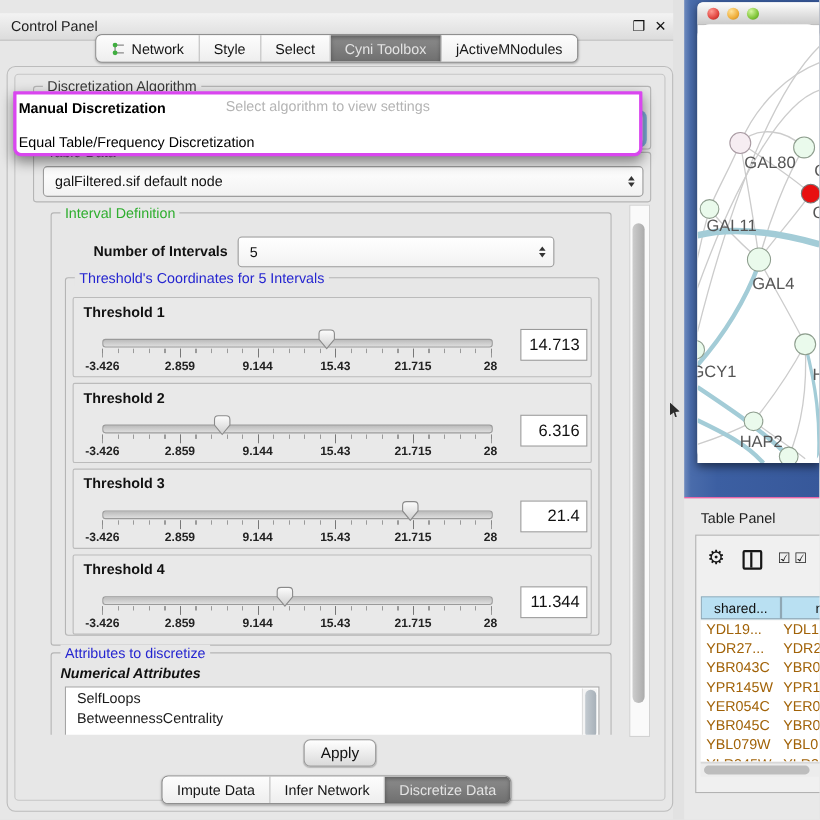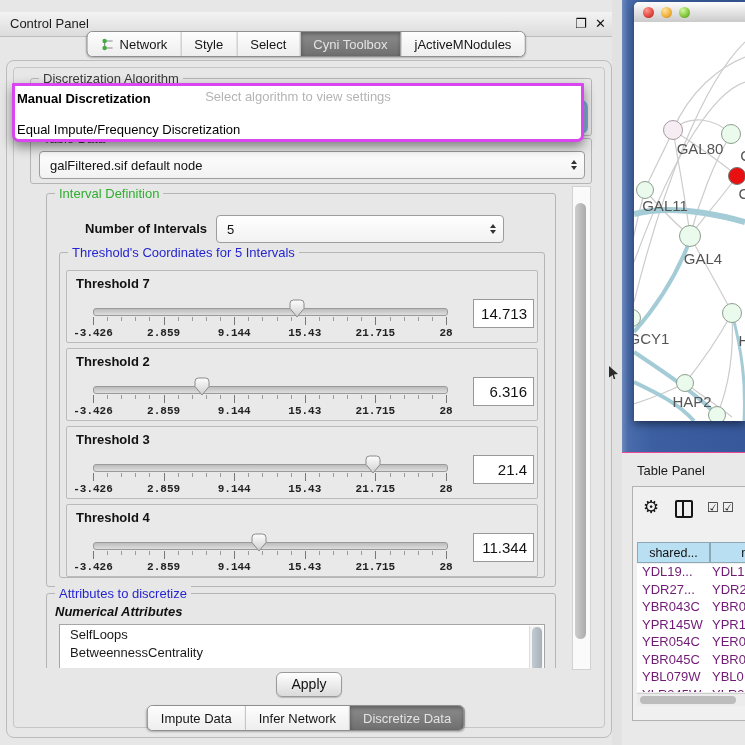--- a/index.html
+++ b/index.html
@@ -57,21 +57,21 @@
   #viewport{left:30px;top:186px;width:540px;height:482px;overflow:hidden;}
   #iv-group{left:16px;top:7px;width:508px;height:392px;}
   .green{color:#2fae2f;} .blue{color:#2525d0;}
   #noi-label{left:38px;top:27px;font-size:13px;font-weight:bold;color:#111;}
   #noi-combo{left:169px;top:21px;width:286px;height:26px;}
   #th-group{left:12px;top:58px;width:484px;height:324px;}
 
   .tbox{position:absolute;left:6px;width:470px;height:71px;background:#e9e9e9;border:1px solid #bbb;
         border-radius:2px;}
   .tbox .tlabel{position:absolute;left:9px;top:5px;font-size:13px;font-weight:bold;color:#111;}
-  .slider{position:absolute;left:24px;top:27px;width:357px;height:42px;font-family:Liberation Mono, monospace;}
+  .slider{position:absolute;left:24px;top:27px;width:357px;height:42px;}
   .groove{position:absolute;left:2px;top:10px;width:353px;height:6px;border:1px solid #9a9a9a;
           border-radius:3px;background:linear-gradient(#bcbcbc,#dedede);}
   .ticks{position:absolute;left:2px;top:19px;width:354px;height:9px;}
   .ticks .minor{position:absolute;left:0;top:0;width:354px;height:4px;
         background:repeating-linear-gradient(90deg,#9a9a9a 0 1px,transparent 1px 14.12px);}
   .ticks .major{position:absolute;left:0;top:0;width:354px;height:8px;
         background:repeating-linear-gradient(90deg,#777 0 1px,transparent 1px 70.6px);}
   .tlabels span{position:absolute;top:29px;transform:translateX(-50%);font-size:11px;font-weight:bold;color:#222;}
   .thumb{position:absolute;top:1px;transform:translateX(-50%);width:17px;height:19px;}
   .tvalue{position:absolute;left:406px;top:28px;width:53px;height:27px;background:#fff;border:1px solid #999;
@@ -100,37 +100,37 @@
   #network-window{left:622px;top:0;width:123px;height:452px;
       background:linear-gradient(90deg,#6d89bd 0,#4a6cab 6px,#3c5fa2 30px,#37589a 123px);}
   #net-frame{left:12px;top:2px;width:111px;height:419px;background:#fff;border-radius:5px 0 0 0;
              box-shadow:0 3px 8px rgba(0,0,0,.5);}
   #net-titlebar{left:0;top:0;width:111px;height:20px;background:linear-gradient(#fdfdfd,#cbcbcb);
                 border-bottom:1px solid #9a9a9a;border-radius:5px 0 0 0;}
   .tl{position:absolute;top:4.5px;width:11px;height:11px;border-radius:50%;}
   #tl-red{left:9px;background:radial-gradient(circle at 35% 30%,#ff9a92,#e0443e 60%,#9e1b14);}
   #tl-yellow{left:27px;background:radial-gradient(circle at 35% 30%,#ffe39a,#efad39 60%,#b97a12);}
   #tl-green{left:45px;background:radial-gradient(circle at 35% 30%,#d4f7a0,#7ec437 60%,#4c8a12);}
-  #net-canvas{left:0;top:20px;width:111px;height:399px;background:#fff;overflow:hidden;}
+  #net-canvas{left:0;top:20px;width:111px;height:399px;background:#fff;overflow:hidden;border-radius:11px;}
   .node{position:absolute;border-radius:50%;background:#eafaec;border:1.5px solid #8e9e8e;box-sizing:border-box;}
   .nlabel{position:absolute;font-size:15px;color:#555;white-space:nowrap;transform:translateX(-50%);}
 
   #table-panel{left:622px;top:452px;width:123px;height:293px;background:#e9e9e9;border-top:1px solid #ec4899;}
   #tp-title{left:15px;top:10px;font-size:13px;color:#1b1b1b;}
   #tp-inner{left:10px;top:33px;width:113px;height:233px;background:#f0f0f0;border:1px solid #b2b2b2;}
   #tp-toolbar{left:0;top:0;width:113px;height:44px;}
   #gear-ic{left:10px;top:11px;font-size:18px;color:#161616;line-height:18px;}
   #split-ic{left:42px;top:13px;width:14px;height:14px;border:2px solid #161616;border-radius:2px;}
   #split-ic div{position:absolute;left:5px;top:0;width:2px;height:14px;background:#161616;}
   .cb-ic{top:14px;font-size:13px;color:#161616;line-height:13px;}
   #tp-header{left:4px;top:55px;width:109px;height:22px;overflow:hidden;}
   .hcell{position:absolute;top:0;height:21px;background:#b9e0f2;border:1px solid #8fa7b4;
          font-size:12.5px;color:#111;text-align:center;line-height:21px;box-sizing:border-box;}
   #tp-rows{left:4px;top:77px;width:109px;height:128px;background:#fff;overflow:hidden;}
-  .trow{height:17.5px;font-size:13px;color:#701a75;white-space:nowrap;}
+  .trow{height:17.5px;font-size:13px;color:#a16207;white-space:nowrap;}
   .trow .c1{display:inline-block;padding-left:5px;width:70px;}
   .trow .c2{display:inline-block;}
   #tp-hscroll{left:4px;top:206px;width:109px;height:12px;background:#ececec;border-top:1px solid #cfcfcf;}
   #tp-hthumb{position:absolute;left:3px;top:2px;width:96px;height:8px;border-radius:4px;background:#bdbdbd;}
 
   #mouse-cursor{left:609px;top:366px;width:9px;height:13px;
       background:#2b2b2b;clip-path:polygon(0 0,100% 62%,55% 66%,70% 100%,52% 100%,40% 70%,0 88%);}
 </style>
 </head>
 <body>
@@ -179,21 +179,21 @@
   <div id="content-inner" class="abs"></div>
 
   <div id="alg-group" class="abs group">
     <span class="gtitle" style="color:#3a3a3a">Discretization Algorithm</span>
     <div id="alg-combo" class="abs"></div>
   </div>
 
   <div id="alg-popup" class="abs">
     <div id="popup-prompt" class="abs">Select algorithm to view settings</div>
     <div class="abs popup-item" style="top:5px;font-weight:bold">Manual Discretization</div>
-    <div class="abs popup-item" style="top:36px">Equal Impute/Frequency Discretization</div>
+    <div class="abs popup-item" style="top:36px">Equal Table/Frequency Discretization</div>
   </div>
 
   <div id="td-group" class="abs group">
     <span class="gtitle" style="color:#3a3a3a">Table Data</span>
     <div id="td-combo" class="abs combo">
       <span class="val">galFiltered.sif default node</span>
       <span class="spin">
           <i class="up"></i>
           <i class="dn"></i>
         </span>
@@ -210,21 +210,21 @@
         <span class="spin">
             <i class="up"></i>
             <i class="dn"></i>
           </span>
       </div>
 
       <div id="th-group" class="abs group">
         <span class="gtitle blue">Threshold's Coordinates for 5 Intervals</span>
 
         <div class="tbox" style="top:17px">
-          <div class="tlabel">Threshold 7</div>
+          <div class="tlabel">Threshold 1</div>
           <div class="slider">
             <div class="groove"></div>
             <div class="ticks">
                 <div class="minor"></div>
                 <div class="major"></div>
               </div>
             <div class="tlabels">
               <span style="left:2px">-3.426</span>
                 <span style="left:72.6px">2.859</span>
                 <span style="left:143.2px">9.144</span>

